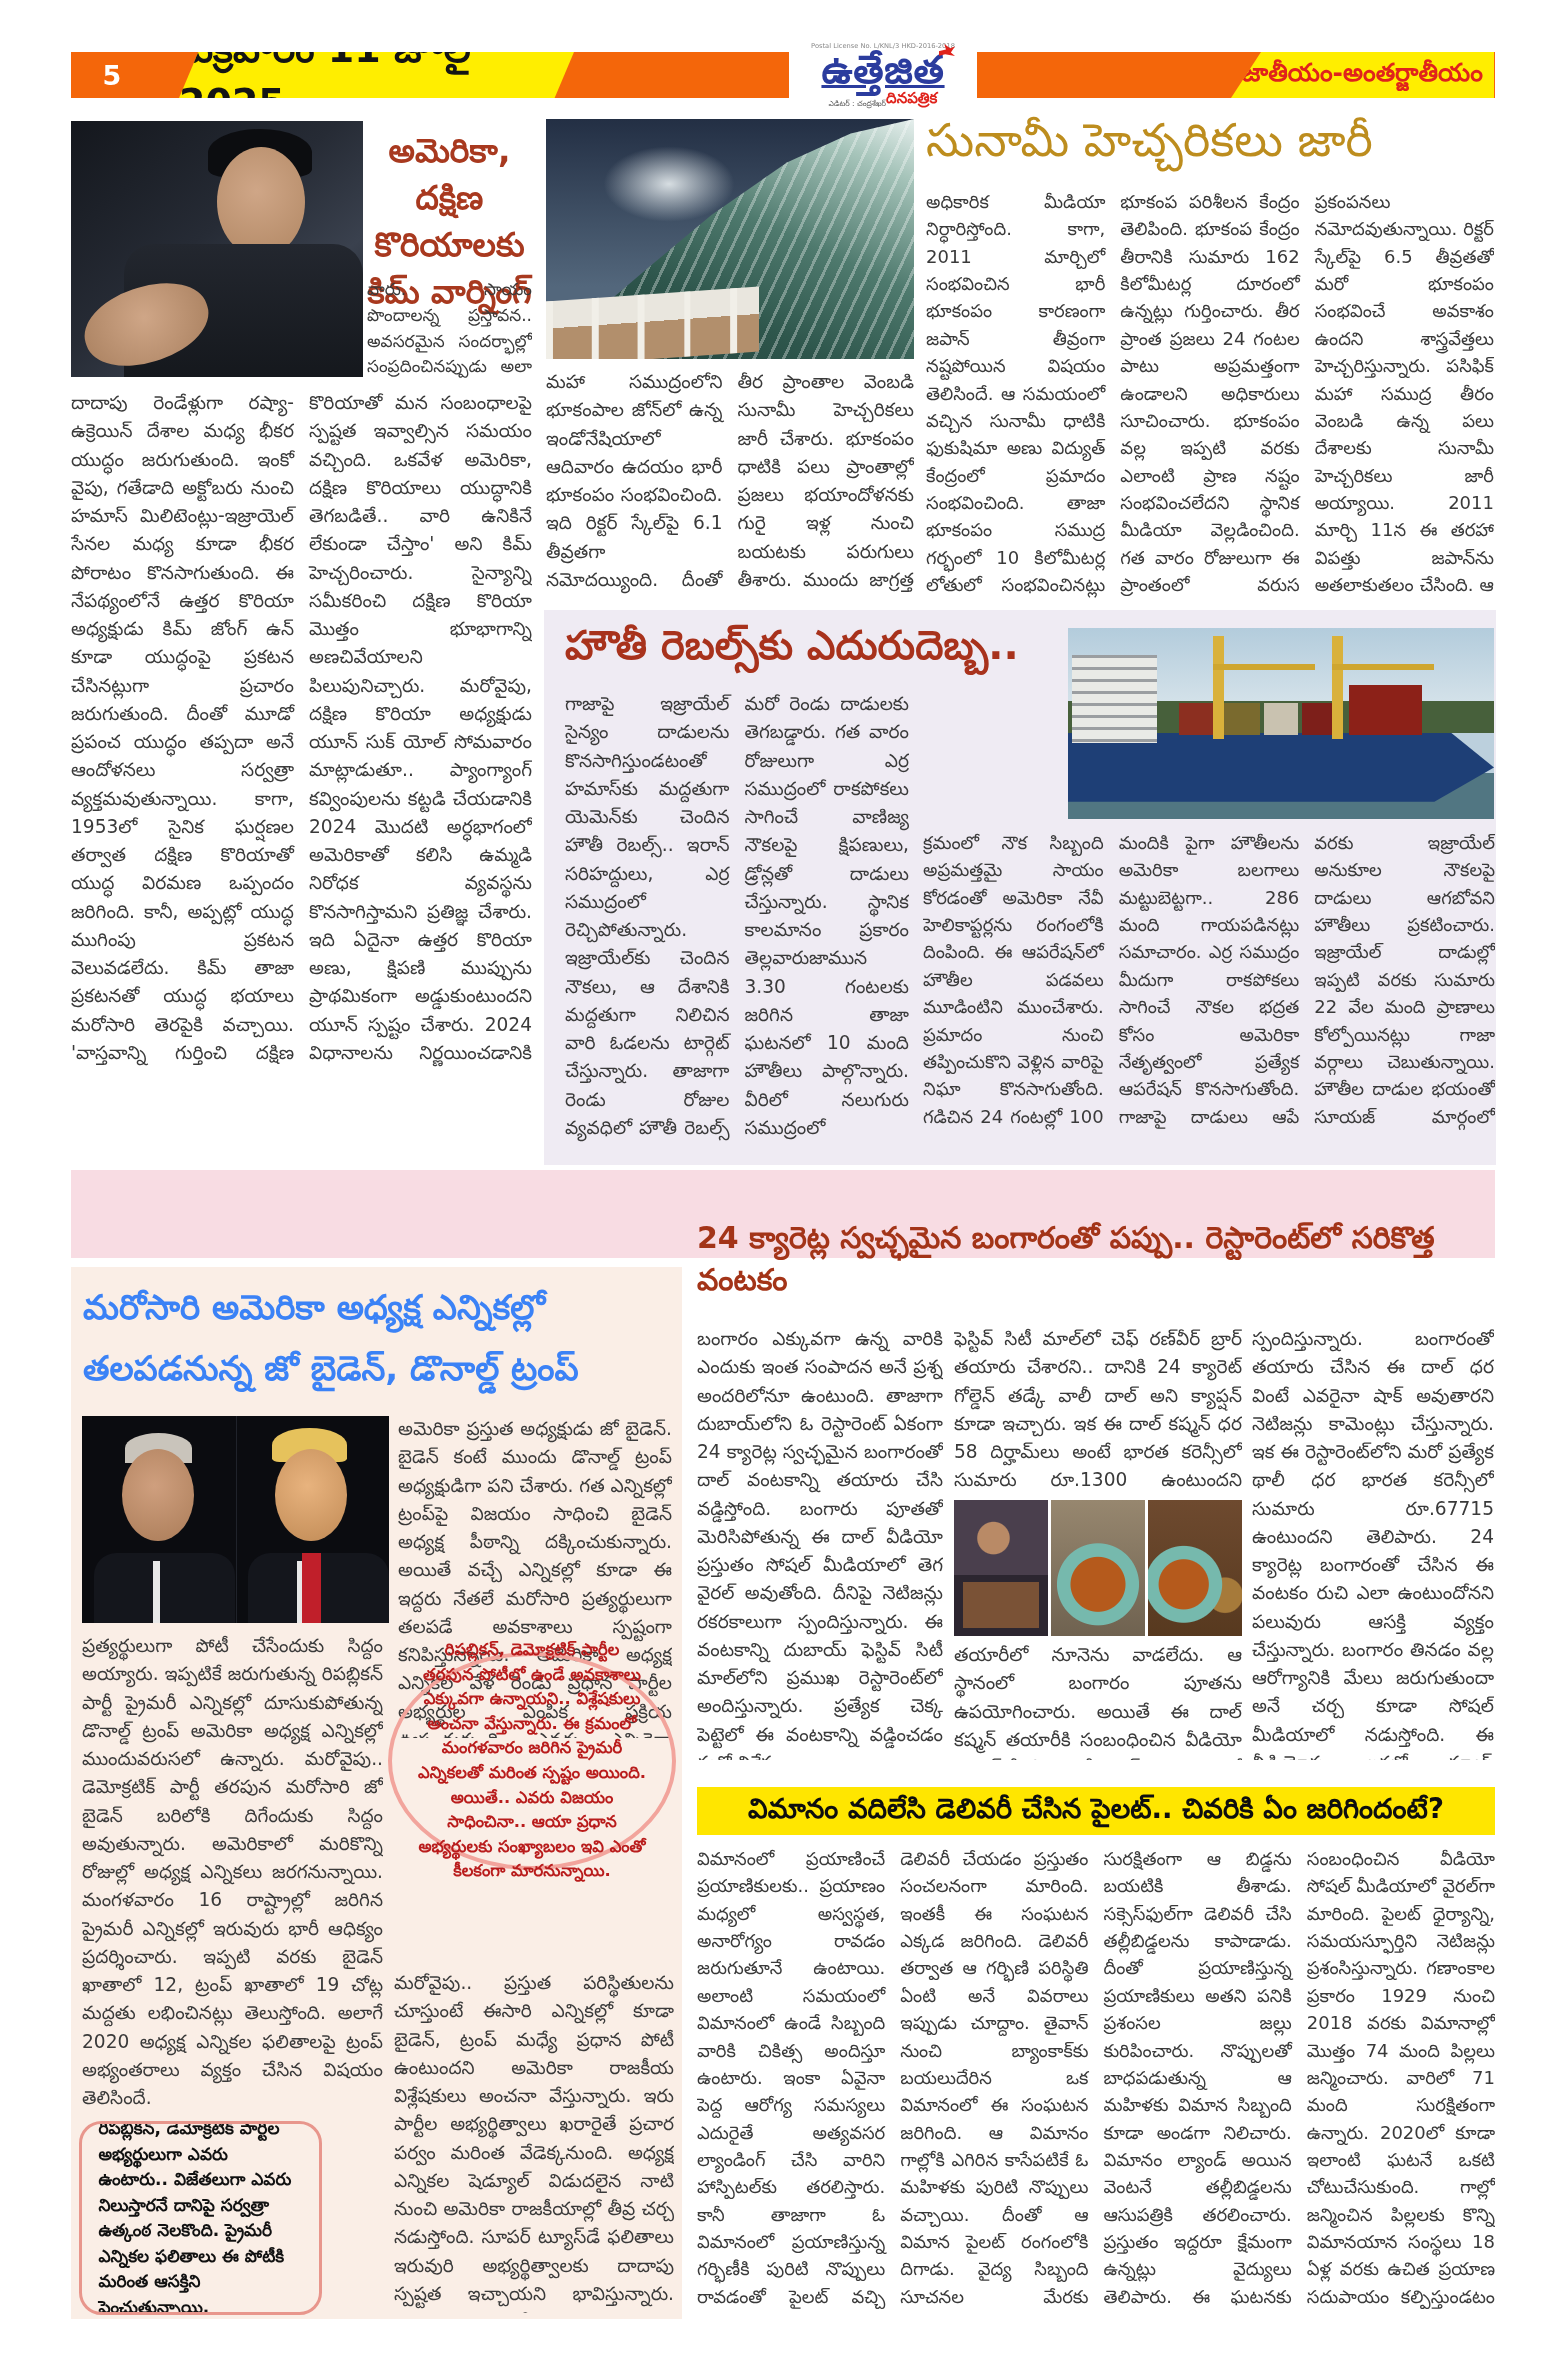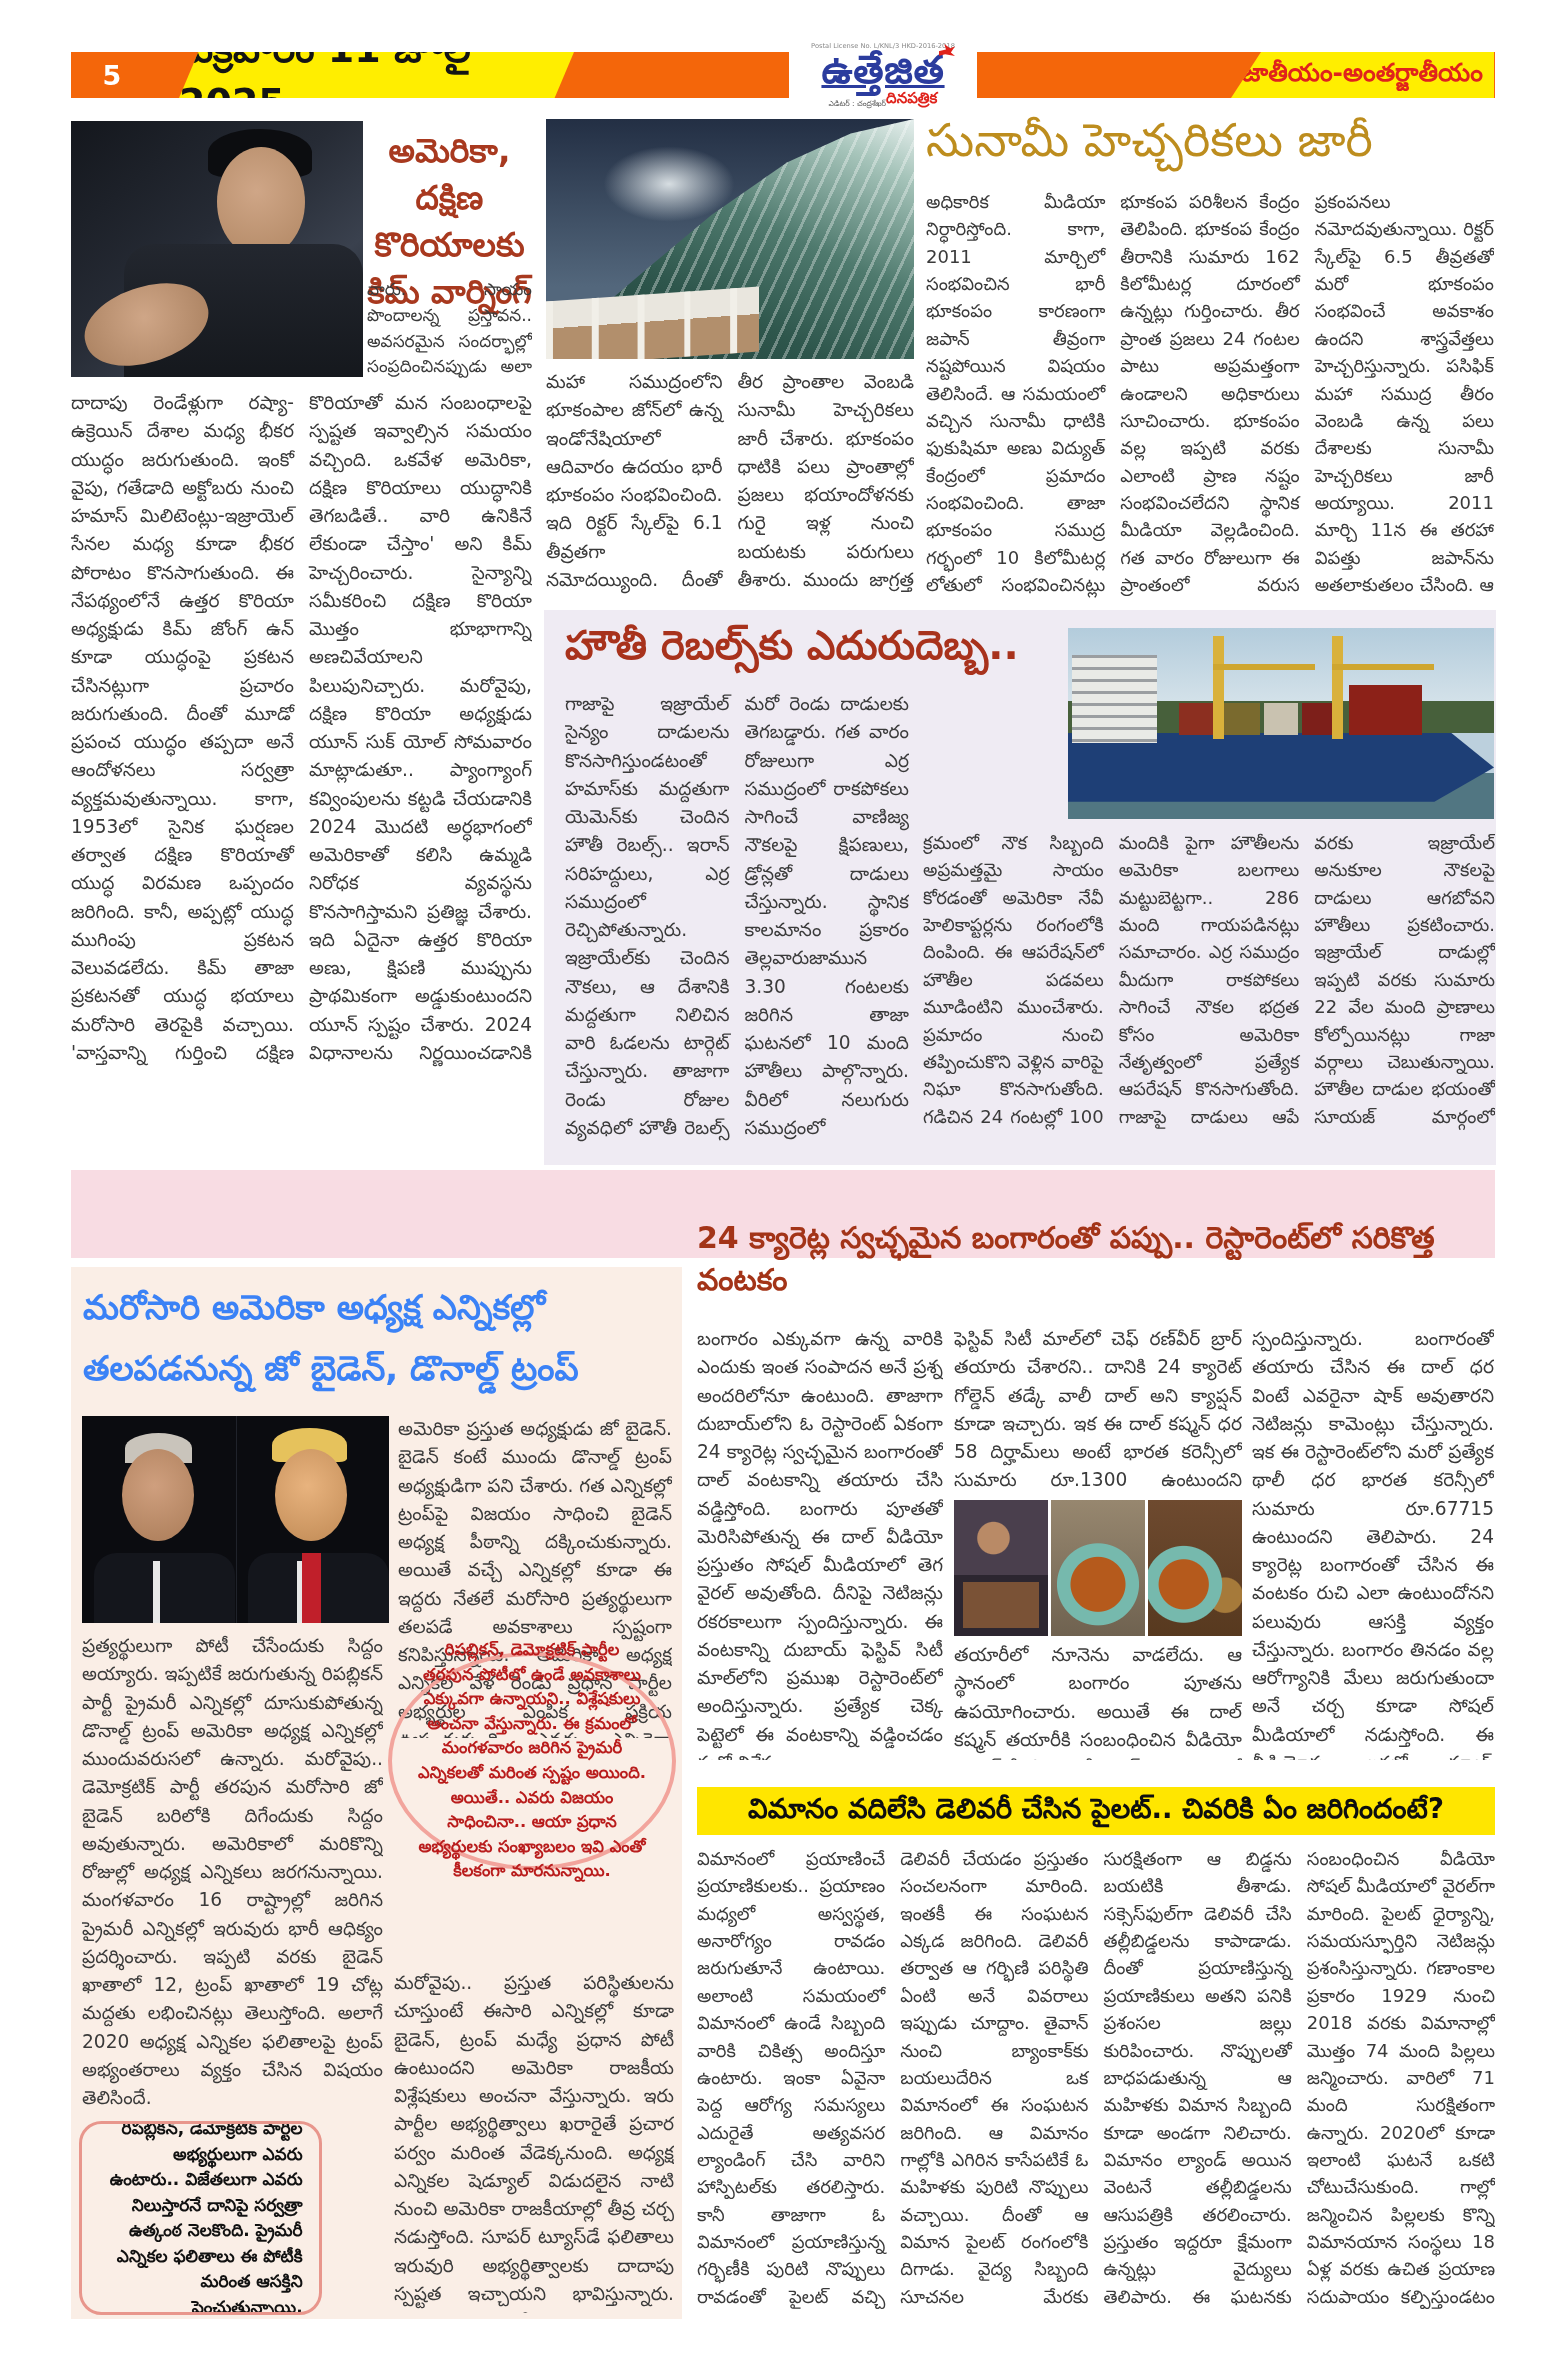--- a/index.html
+++ b/index.html
@@ -123,21 +123,21 @@
 
   .biden-panel { left:71px; top:1267px; width:611px; height:1052px; background:#FAEEE6; }
   .biden-headline { left:83px; top:1277px; width:586px; height:128px;
       font-size:34px; font-weight:bold; color:#3b82f6; line-height:1.8; }
   .biden-right-top { left:398px; top:1415px; width:274px; height:323px; }
   .biden-left { left:82px; top:1632px; width:301px; height:481px; }
   .biden-callout { left:388px; top:1652px; width:288px; height:218px; border:4.5px solid #F2A49C;
       border-radius:50%; display:flex; align-items:center; justify-content:center; text-align:center;
       font-size:16.4px; font-weight:bold; color:#b91c1c; line-height:1.5; padding:19.4px 25px; }
   .biden-quote { left:79px; top:2121px; width:243px; height:194px; border:3px solid #E8968C;
-      border-radius:22.4px; display:flex; align-items:center; justify-content:center; text-align:right;
+      border-radius:22.4px; display:flex; align-items:center; justify-content:center; text-align:left;
       font-size:17px; font-weight:bold; color:#111; line-height:1.5; padding:15px 16.4px; overflow:hidden; }
   .biden-right-bottom { left:394px; top:1969px; width:280px; height:344px; }
 
   .gold-headline { left:697px; top:1220px; width:798px; height:45px;
       font-size:30px; font-weight:bold; color:#A33418; }
   .gold-c1 { left:697px; top:1325px; width:246px; height:435px; }
   .gold-c2t { left:954px; top:1325px; width:288px; height:168px; }
   .gold-c2b { left:954px; top:1641px; width:288px; height:119px; }
   .gold-c3 { left:1252px; top:1325px; width:242px; height:435px; }
 

